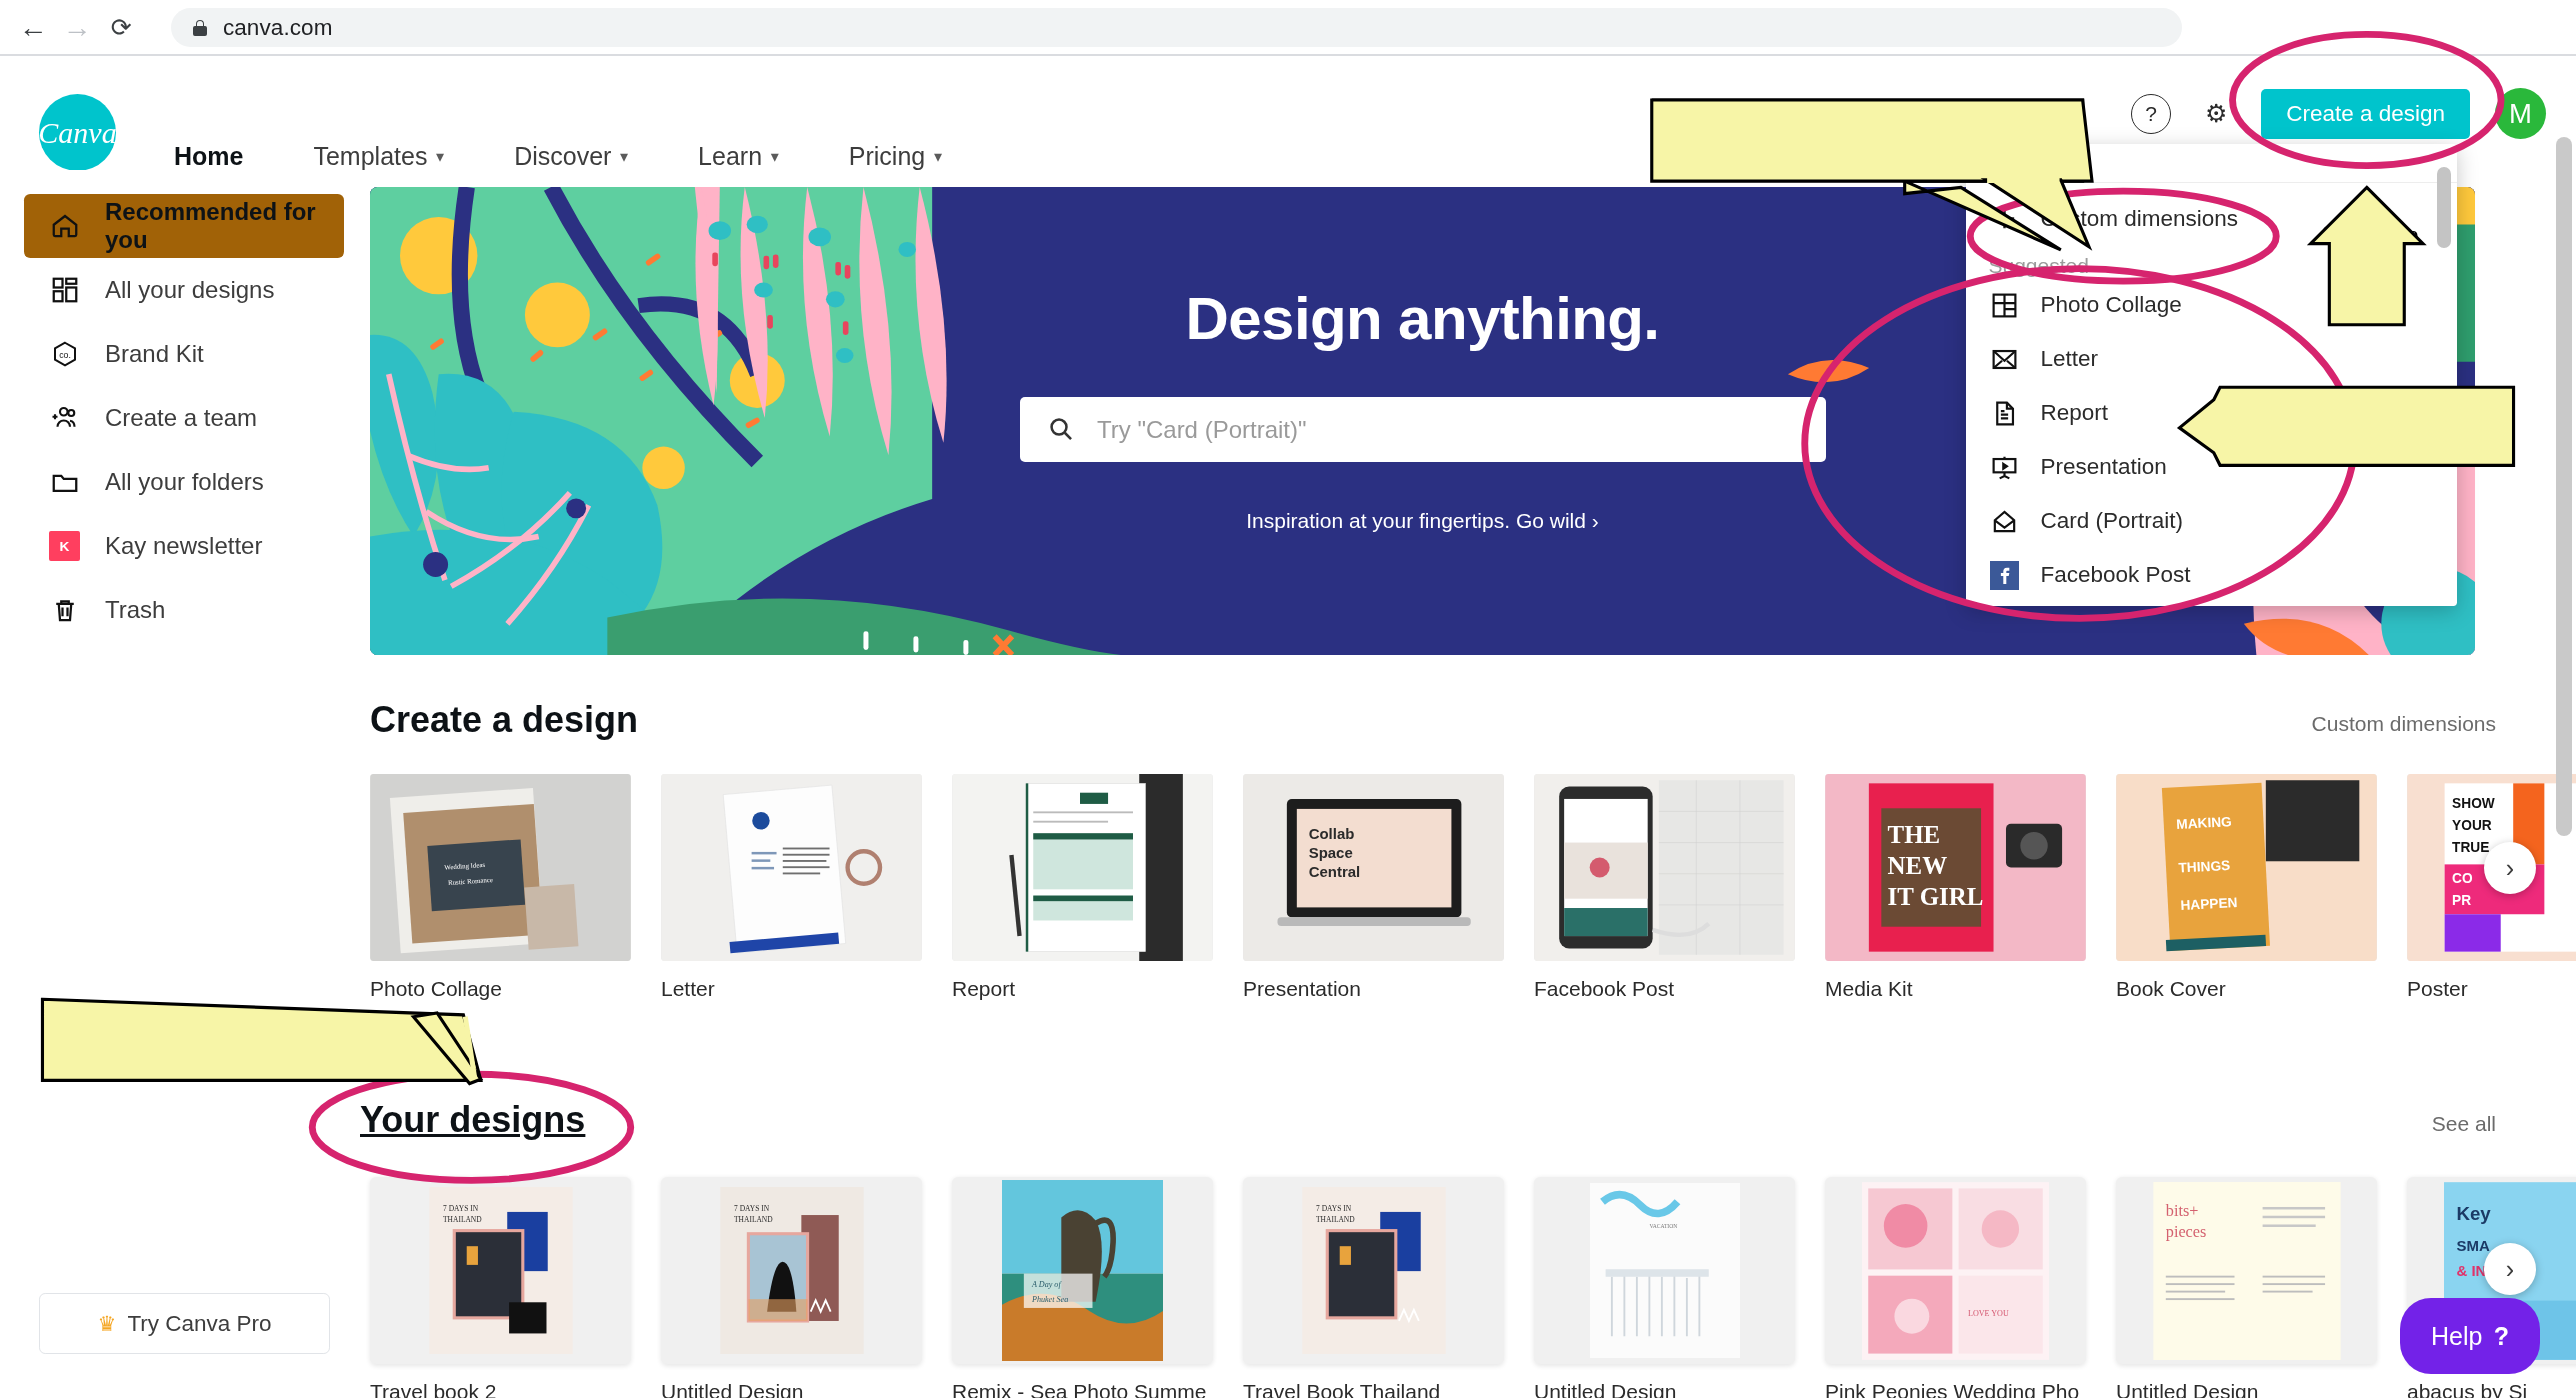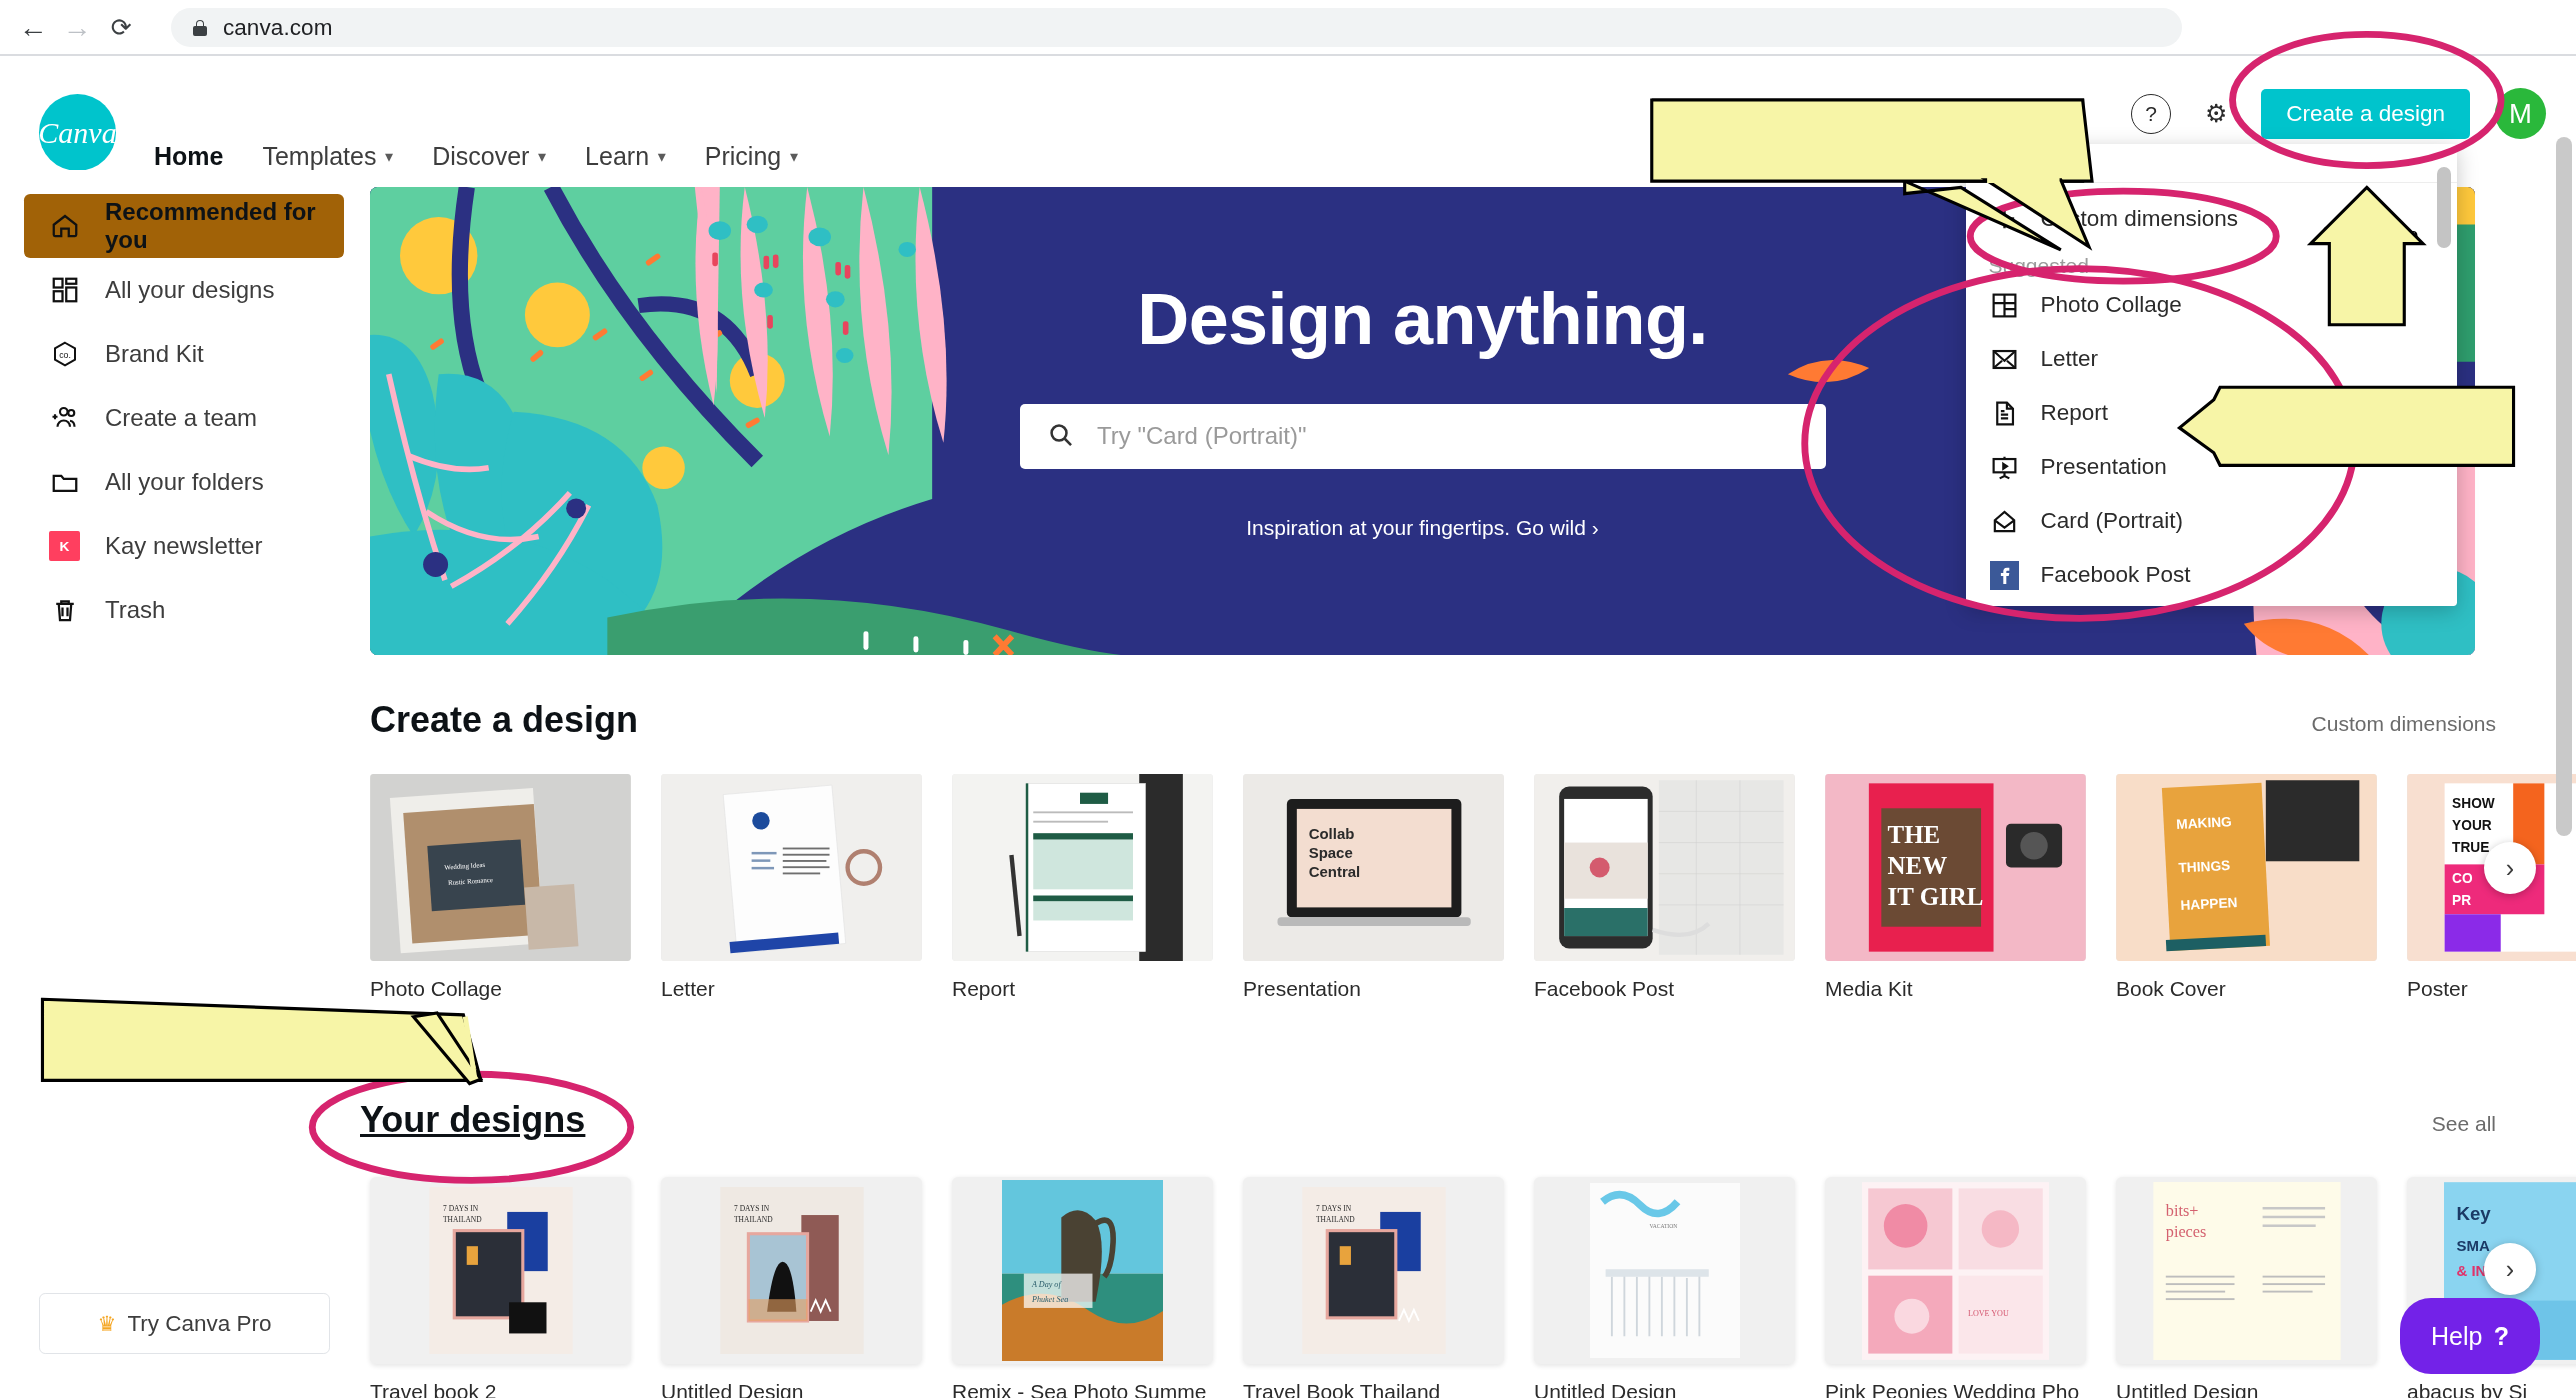--- a/index.html
+++ b/index.html
@@ -39,21 +39,21 @@
     position: absolute; left: 0; top: 56px; width: 2576px; height: 115px;
     background: #ffffff; display: flex; align-items: flex-end;
   }
   .tab-indicator { position: absolute; left: 150px; top: 56px; width: 56px; height: 7.5px; background: #00c4cc; border-radius: 0 0 3.7px 3.7px; }
   .canva-logo {
     margin-left: 39px; width: 77px; height: 77px; border-radius: 50%;
     background: #00c4cc; color: #ffffff;
     display: flex; align-items: center; justify-content: center;
     font-family: "Liberation Serif", serif; font-style: italic; font-size: 30px;
   }
-  .main-nav { display: flex; align-items: center; margin-left: 38px; gap: 39px; }
+  .main-nav { display: flex; align-items: center; margin-left: 58px; gap: 70px; }
   .nav-item { font-size: 25px; color: #3d3d3d; display: flex; align-items: center; gap: 8.7px; white-space: nowrap; }
   .nav-item.active { font-weight: bold; color: #0d1216; }
   .chev { font-size: 16px; color: #5b5b5b; }
 
   .header-right { position: absolute; right: 30px; top: 0; height: 115px; display: flex; align-items: center; gap: 25px; }
   .icon-circle {
     width: 40px; height: 40px; border-radius: 50%;
     display: flex; align-items: center; justify-content: center;
     font-size: 25px; color: #2b2b2b;
   }
@@ -85,21 +85,21 @@
     display: flex; align-items: center; justify-content: center; gap: 11.2px;
     font-size: 22.5px; color: #3d3d3d;
   }
 
   
   .hero {
     position: absolute; left: 370px; top: 187px; width: 2105px; height: 468px;
     border-radius: 7.5px; overflow: hidden; background: #2b3082;
   }
   .hero-center { position: absolute; inset: 0; display: flex; flex-direction: column; align-items: center; justify-content: center; z-index: 6; }
-  .hero-title { color: #ffffff; font-size: 72px; font-weight: bold; letter-spacing: -0.6px; margin-top: -25px;}
+  .hero-title { color: #ffffff; font-size: 60px; font-weight: bold; letter-spacing: -0.6px; margin-top: -25px;}
   .hero-search {
     margin-top: 44px; width: 806px; height: 65px; background: #fff;
     border-radius: 5px; display: flex; align-items: center; padding: 0 27.5px; gap: 22.5px;
   }
   .hero-search .ph { font-size: 24px; color: #9a9a9a; }
   .hero-sub { margin-top: 47px; color: #ffffff; font-size: 21px; }
 
   
   .dropdown {
     position: absolute; left: 1966px; top: 144px; width: 491px; height: 462px;

